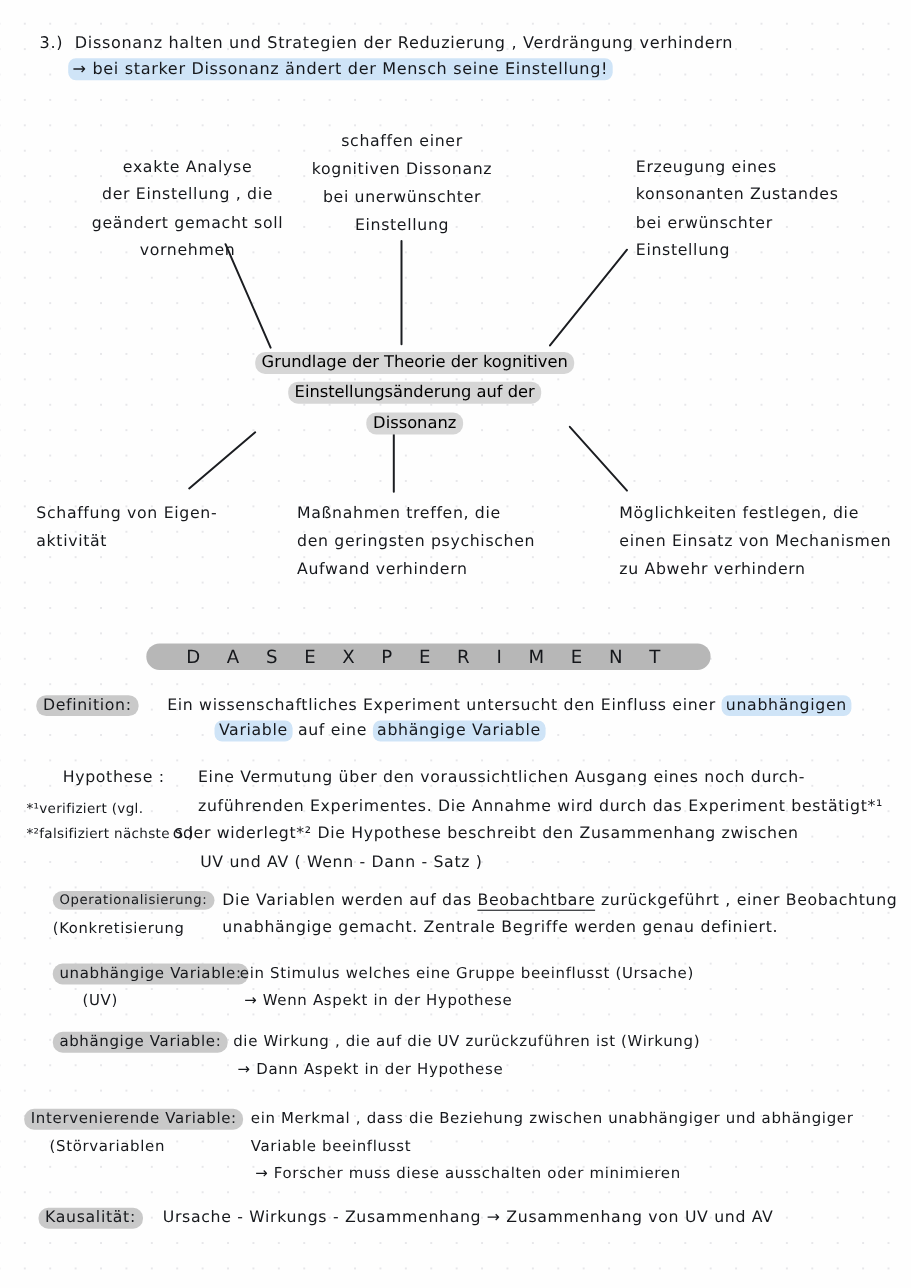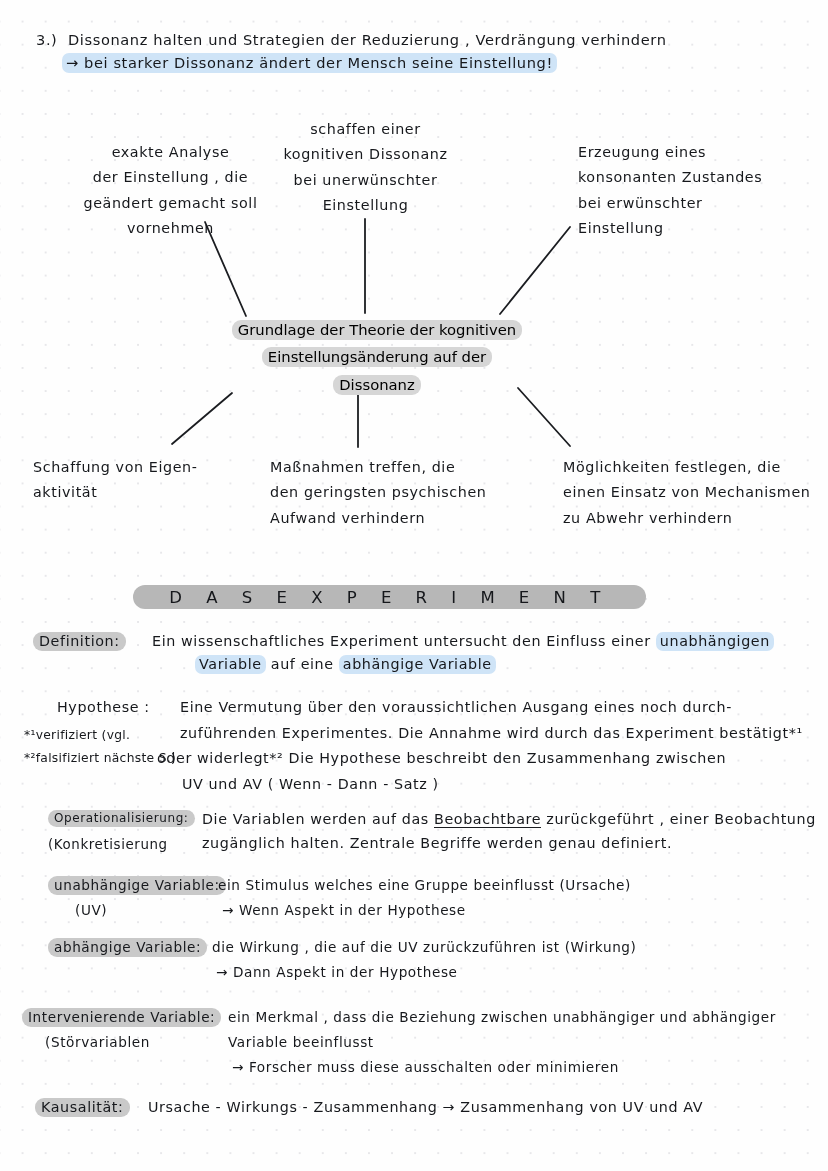--- a/index.html
+++ b/index.html
@@ -195,21 +195,21 @@
   <div class="hw" style="left:157px; top:749px;">oder widerlegt*² Die Hypothese beschreibt den Zusammenhang zwischen</div>
   <div class="hw" style="left:182px; top:775px;">UV und AV   ( Wenn - Dann - Satz )</div>
 
   <div class="hw" style="left:48px; top:810px; font-size:12px;">
     <span class="hl-gray">Operationalisierung:</span>
   </div>
   <div class="hw" style="left:48px; top:836px; font-size:13.4px;">(Konkretisierung</div>
   <div class="hw" style="left:202px; top:810px;">
     <span>Die Variablen werden auf das </span><span class="underline-hand">Beobachtbare</span><span> zurückgeführt , einer Beobachtung</span>
   </div>
-  <div class="hw" style="left:202px; top:834px;">zugänglich halten. Zentrale Begriffe werden genau definiert.</div>
+  <div class="hw" style="left:202px; top:834px;">unabhängige gemacht. Zentrale Begriffe werden genau definiert.</div>
 
   <div class="hw" style="left:48px; top:876px; font-size:13.6px;">
     <span class="hl-gray">unabhängige Variable:</span>
   </div>
   <div class="hw" style="left:75px; top:901px; font-size:13.6px;">(UV)</div>
   <div class="hw" style="left:218px; top:876px; font-size:13.6px;">ein Stimulus welches eine Gruppe beeinflusst (Ursache)</div>
   <div class="hw" style="left:222px; top:901px; font-size:13.6px;">→ Wenn Aspekt in der Hypothese</div>
 
   <div class="hw" style="left:48px; top:938px; font-size:13.6px;">
     <span class="hl-gray">abhängige Variable:</span>

